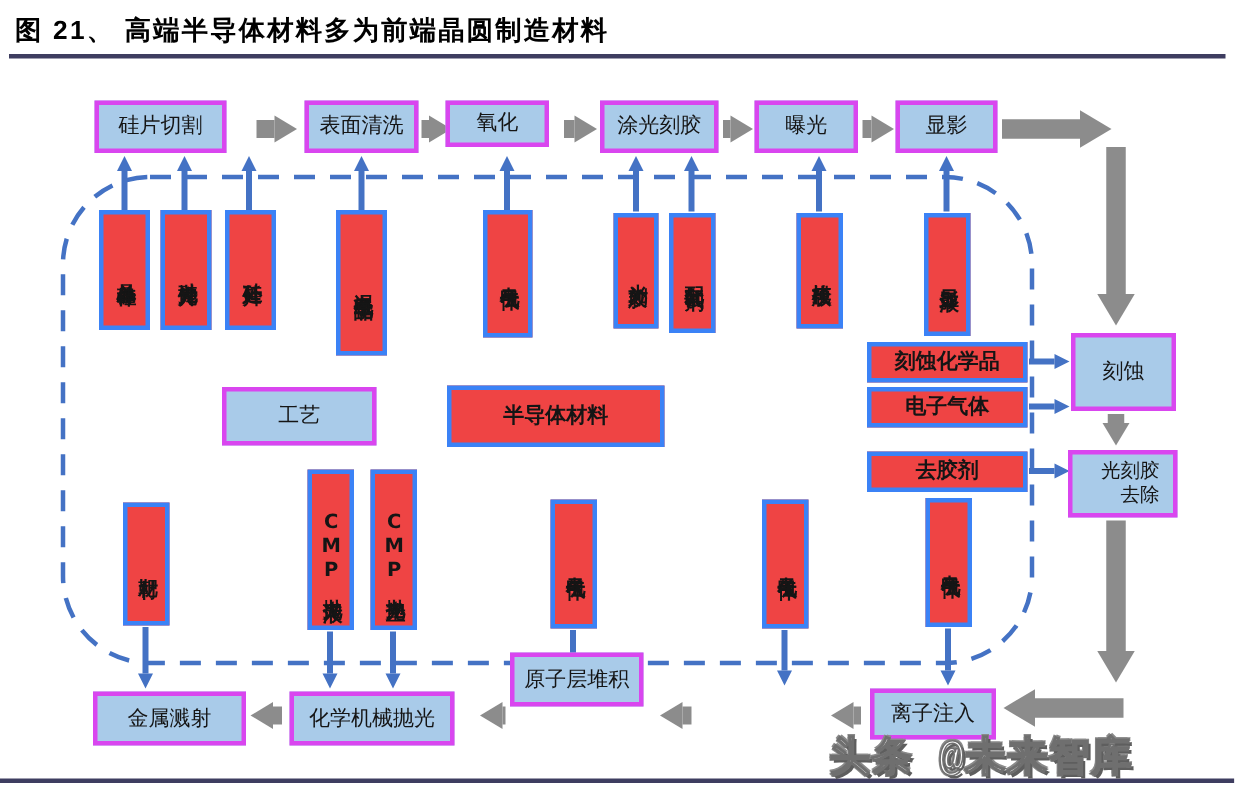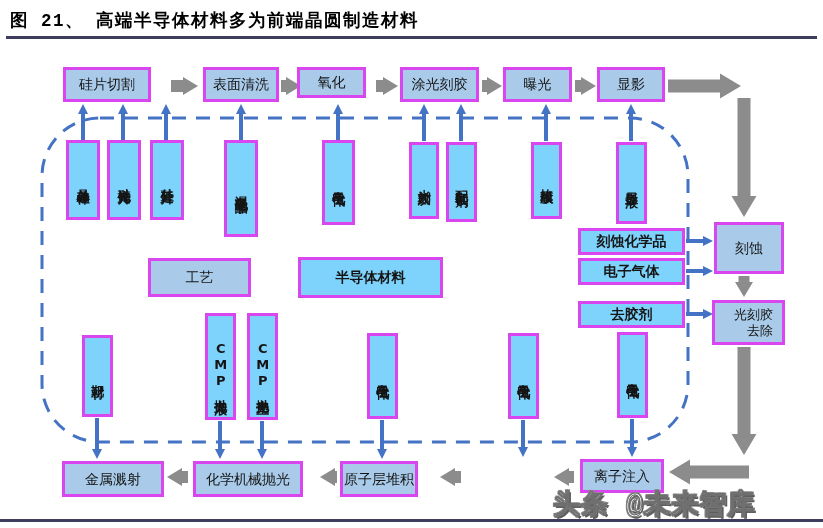--- a/index.html
+++ b/index.html
@@ -2,33 +2,33 @@
 <html><head>
 <meta charset="utf-8">
 <style>
   html,body{margin:0;padding:0;background:#ffffff;}
   .canvas{
     position:relative;width:823px;height:528px;overflow:hidden;
     font-family:"DejaVu Sans","Liberation Sans",sans-serif;background:#ffffff;
   }
   .fig-title{
     position:absolute;left:10px;top:8px;font-size:17.5px;font-weight:bold;
-    color:#000;letter-spacing:1.5px;font-family:Liberation Mono, monospace;
+    color:#000;letter-spacing:1.5px;font-family:Liberation Sans, sans-serif;
     white-space:nowrap;
   }
   .title-rule{position:absolute;left:6px;top:36px;width:811px;height:3px;background:#3e3d60;}
   .bottom-rule{position:absolute;left:0;top:519px;width:823px;height:3px;background:#3e3d60;}
   .arrows{position:absolute;left:0;top:0;width:823px;height:528px;z-index:1;}
   .pbox,.mbox{
     position:absolute;z-index:2;box-sizing:border-box;
     display:flex;align-items:center;justify-content:center;text-align:center;
     color:#151515;font-size:14px;line-height:1.2;
   }
   .pbox{background:#a9cbe9;border:3px solid #d946ef;text-align:right;}
-  .mbox{background:#7dd3fc;border:3px solid #d946ef;font-weight:600;}
+  .mbox{background:#ef4444;border:3px solid #3b82f6;font-weight:600;}
   .vert{
     writing-mode:vertical-rl;text-orientation:upright;
     font-size:13px;letter-spacing:1px;padding:2px 0;
   }
   .small{font-size:13px;}
   .watermark{
     position:absolute;left:553px;top:486px;z-index:3;
     font-size:27px;font-weight:bold;color:#ffffff;letter-spacing:1px;
     -webkit-text-stroke:1px #6f6f6f;
     text-shadow:2px 2px 0 #5e5e5e,-1px -1px 0 #8a8a8a,1px -1px 0 #8a8a8a,-1px 1px 0 #8a8a8a;
@@ -103,21 +103,21 @@
   <div class="pbox" style="left:297px;top:67px;width:69px;height:31px">氧化</div>
   <div class="pbox" style="left:400px;top:67px;width:79px;height:35px">涂光刻胶</div>
   <div class="pbox" style="left:503px;top:67px;width:69px;height:35px">曝光</div>
   <div class="pbox" style="left:597px;top:67px;width:68px;height:35px">显影</div>
 
   <div class="pbox" style="left:714px;top:222px;width:70px;height:52px">刻蚀</div>
   <div class="pbox small" style="left:712px;top:300px;width:73px;height:45px;padding:0 9px">光刻胶去除</div>
 
   <div class="pbox" style="left:62px;top:461px;width:102px;height:36px">金属溅射</div>
   <div class="pbox" style="left:193px;top:461px;width:110px;height:36px">化学机械抛光</div>
-  <div class="pbox" style="left:340px;top:461px;width:78px;height:36px">原子层堆积</div>
+  <div class="pbox" style="left:340px;top:435px;width:89px;height:36px">原子层堆积</div>
   <div class="pbox" style="left:580px;top:459px;width:84px;height:34px">离子注入</div>
 
   <div class="pbox" style="left:148px;top:258px;width:103px;height:39px">工艺</div>
   <div class="mbox" style="left:298px;top:257px;width:145px;height:41px">半导体材料</div>
 
   <div class="mbox vert" style="left:66px;top:140px;width:34px;height:80px">单晶硅棒</div>
   <div class="mbox vert" style="left:107px;top:140px;width:34px;height:80px">硅抛光片</div>
   <div class="mbox vert" style="left:150px;top:140px;width:34px;height:80px">硅外延片</div>
   <div class="mbox vert" style="left:224px;top:140px;width:34px;height:97px">湿电子化学品</div>
   <div class="mbox vert" style="left:322px;top:140px;width:33px;height:85px">电子气体</div>

